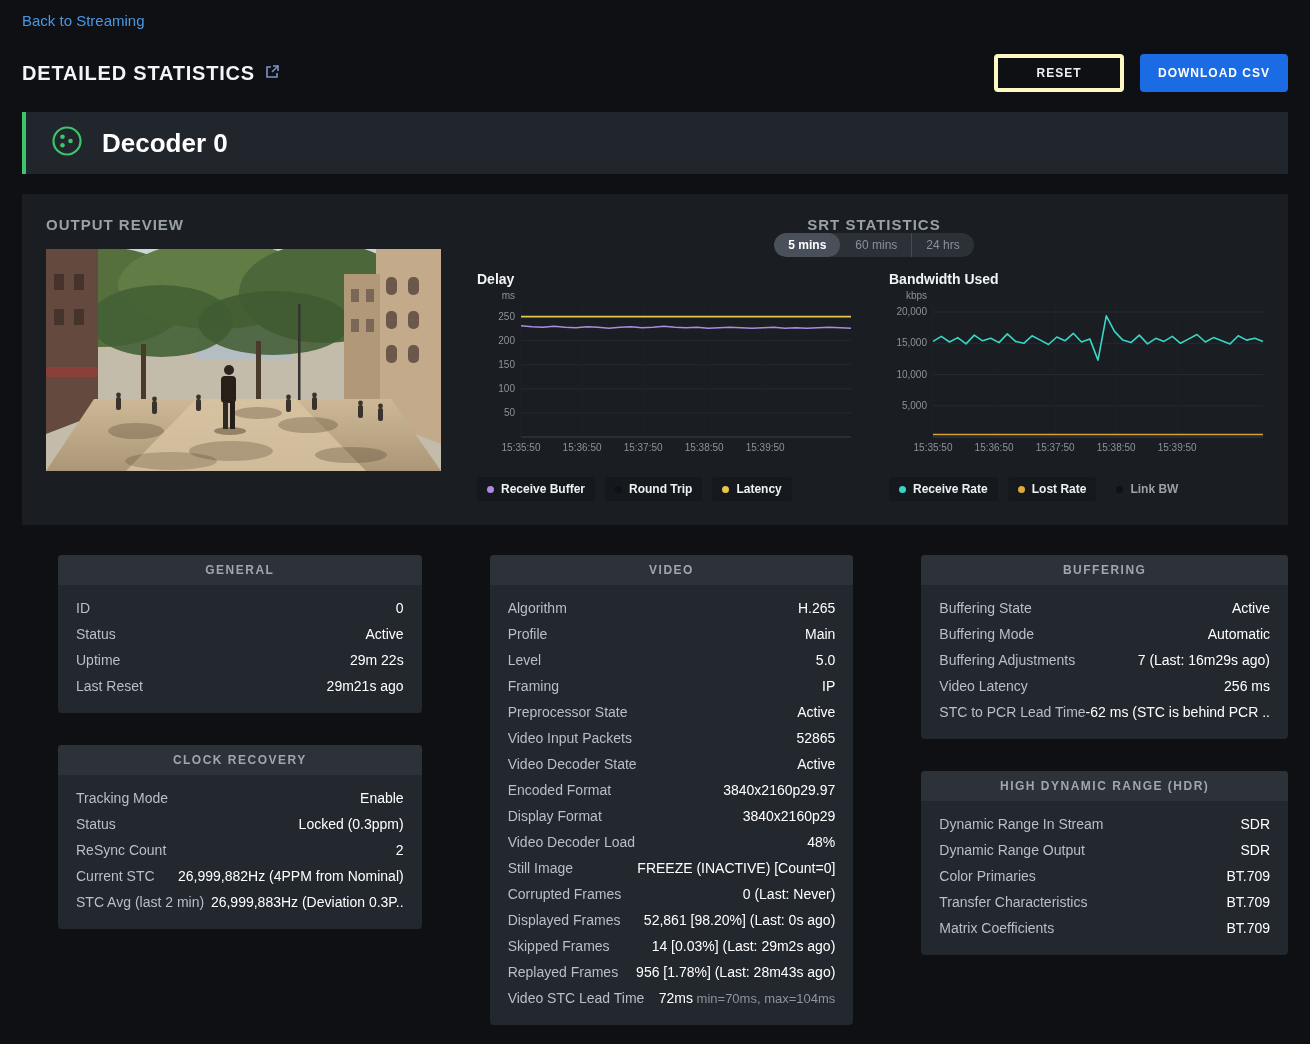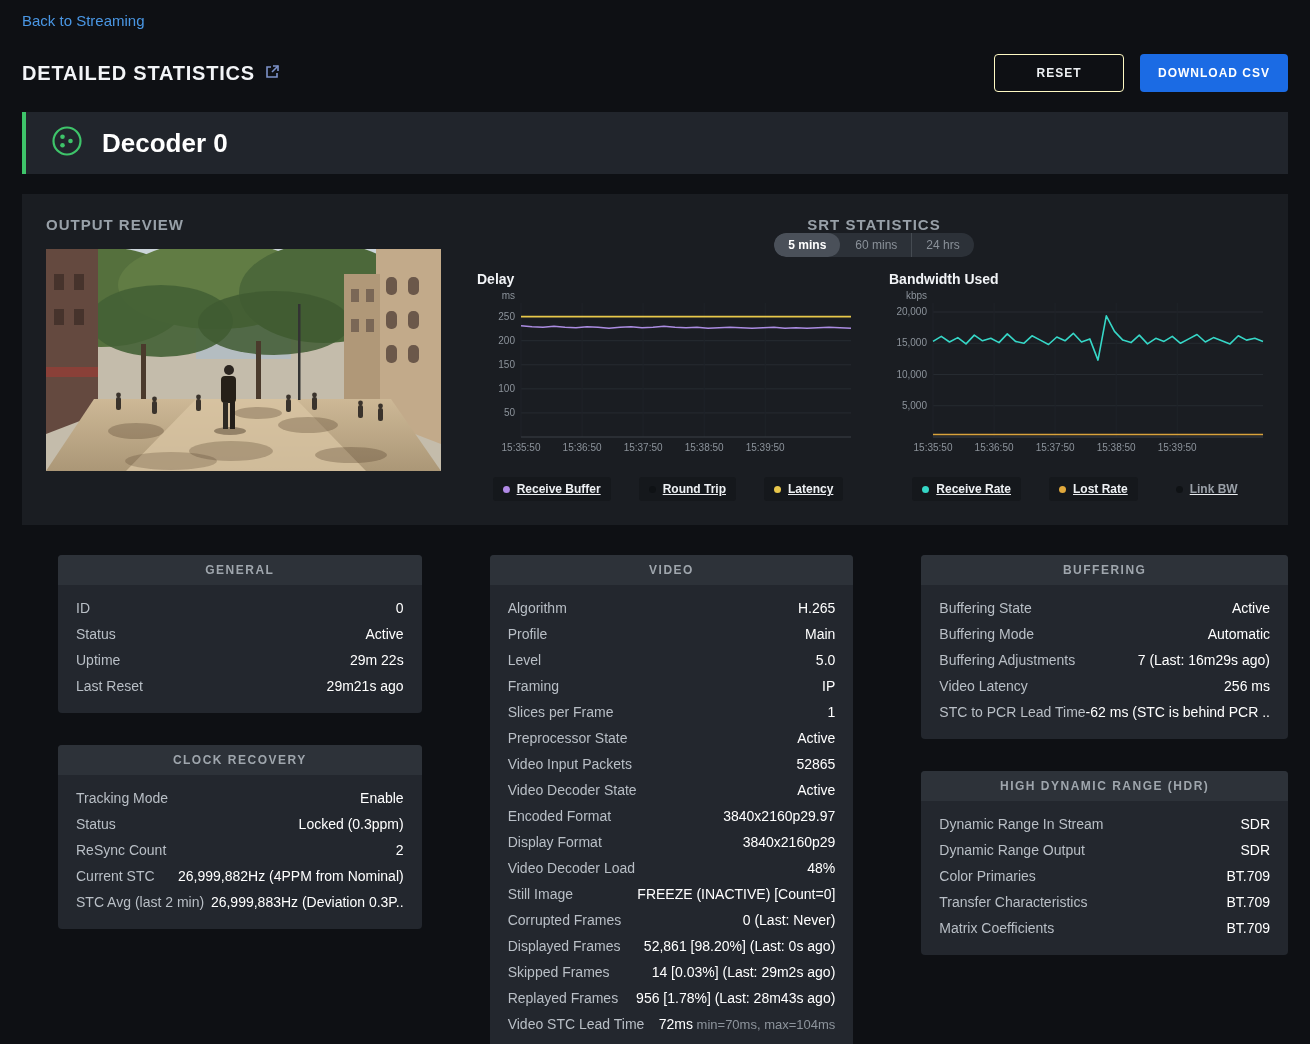--- a/index.html
+++ b/index.html
@@ -13,42 +13,42 @@
     background:var(--bg);color:var(--txt);
     font-family:"Liberation Sans",sans-serif;
   }
   .wrap{padding:12px 22px 0 22px;}
   .back-link{color:var(--blue-link);font-size:15px;text-decoration:none;display:inline-block;cursor:pointer;}
   .header-row{display:flex;align-items:center;margin-top:24px;}
   .page-title{font-size:20px;font-weight:700;letter-spacing:.8px;color:#f2f4f7;display:inline-block;}
   .ext-icon{margin-left:10px;display:inline-block;vertical-align:2px;}
   .spacer{flex:1;}
   .btn{height:38px;border-radius:4px;font-size:12px;font-weight:700;letter-spacing:1px;cursor:pointer;font-family:"Liberation Sans",sans-serif;}
-  .btn-reset{width:130px;background:transparent;border:1px solid #fef9c3;color:#eef1f4;margin-right:16px;}
+  .btn-reset{width:130px;background:transparent;border:4px solid #fef9c3;color:#eef1f4;margin-right:16px;}
   .btn-download{width:148px;background:var(--blue);border:none;color:#fff;}
   .decoder-bar{
     margin-top:20px;height:62px;background:var(--decoder);
     border-left:4px solid var(--green);display:flex;align-items:center;padding:0 24px;
   }
   .decoder-title{font-size:26px;font-weight:600;color:#fff;margin-left:18px;}
   .overview-panel{margin-top:20px;background:var(--panel);padding:22px 24px 24px 24px;display:flex;}
   .section-title{font-size:15px;font-weight:700;letter-spacing:1px;color:#98a0a8;}
   .output-col{width:395px;margin-right:36px;flex:none;}
   .thumb{margin-top:16px;width:395px;height:222px;background:#16181c;overflow:hidden;}
   .srt-col{flex:1;}
   .srt-head{display:flex;align-items:center;justify-content:space-between;flex-direction:column;}
   .toggle{display:inline-flex;align-items:center;background:#2c3138;border-radius:12px;height:24px;overflow:hidden;}
   .seg{padding:0 14px;line-height:24px;font-size:12px;color:#8a9199;cursor:pointer;white-space:nowrap;}
   .seg.selected{background:#4a5059;border-radius:12px;color:#fff;font-weight:700;}
   .seg + .seg{border-left:1px solid #454b52;}
   .seg.selected + .seg{border-left-color:transparent;}
   .charts-row{display:flex;gap:30px;margin-top:14px;}
   .chart-block{width:382px;flex:none;}
   .chart-title{font-size:14px;font-weight:700;color:#f2f4f7;margin-bottom:2px;}
-  .legend{display:flex;gap:28px;justify-content:center;margin-top:8px;text-decoration:underline;}
+  .legend{display:flex;gap:10px;margin-top:8px;}
   .pill{display:inline-flex;align-items:center;gap:7px;background:#15181c;border-radius:3px;padding:5px 10px;font-size:12px;font-weight:700;color:#eef1f4;cursor:pointer;}
   .pill.muted{background:transparent;color:#9aa0a8;}
   .dot{width:7px;height:7px;border-radius:50%;display:inline-block;flex:none;}
   .cards{display:grid;grid-template-columns:1fr 1fr 1fr;gap:32px;margin-top:30px;align-items:start;}
   .col{display:flex;flex-direction:column;gap:32px;}
   .card{background:var(--card);border-radius:4px;overflow:hidden;margin-left:36px;}
   .card-head{height:30px;background:var(--card-head);display:flex;align-items:center;justify-content:center;
     font-size:12px;font-weight:700;letter-spacing:1.5px;color:#9fa6ad;}
   .card-body{padding:10px 18px 14px 18px;}
   .stat-row{display:flex;justify-content:space-between;align-items:center;height:26px;font-size:14px;}
@@ -326,24 +326,20 @@
             </div>
             <div class="stat-row">
               <span class="stat-label">Level</span>
               <span class="stat-value">5.0</span>
             </div>
             <div class="stat-row">
               <span class="stat-label">Framing</span>
               <span class="stat-value">IP</span>
             </div>
             <div class="stat-row">
-              <span class="stat-label">Slices per Frame</span>
-              <span class="stat-value">1</span>
-            </div>
-            <div class="stat-row">
               <span class="stat-label">Preprocessor State</span>
               <span class="stat-value">Active</span>
             </div>
             <div class="stat-row">
               <span class="stat-label">Video Input Packets</span>
               <span class="stat-value">52865</span>
             </div>
             <div class="stat-row">
               <span class="stat-label">Video Decoder State</span>
               <span class="stat-value">Active</span>

